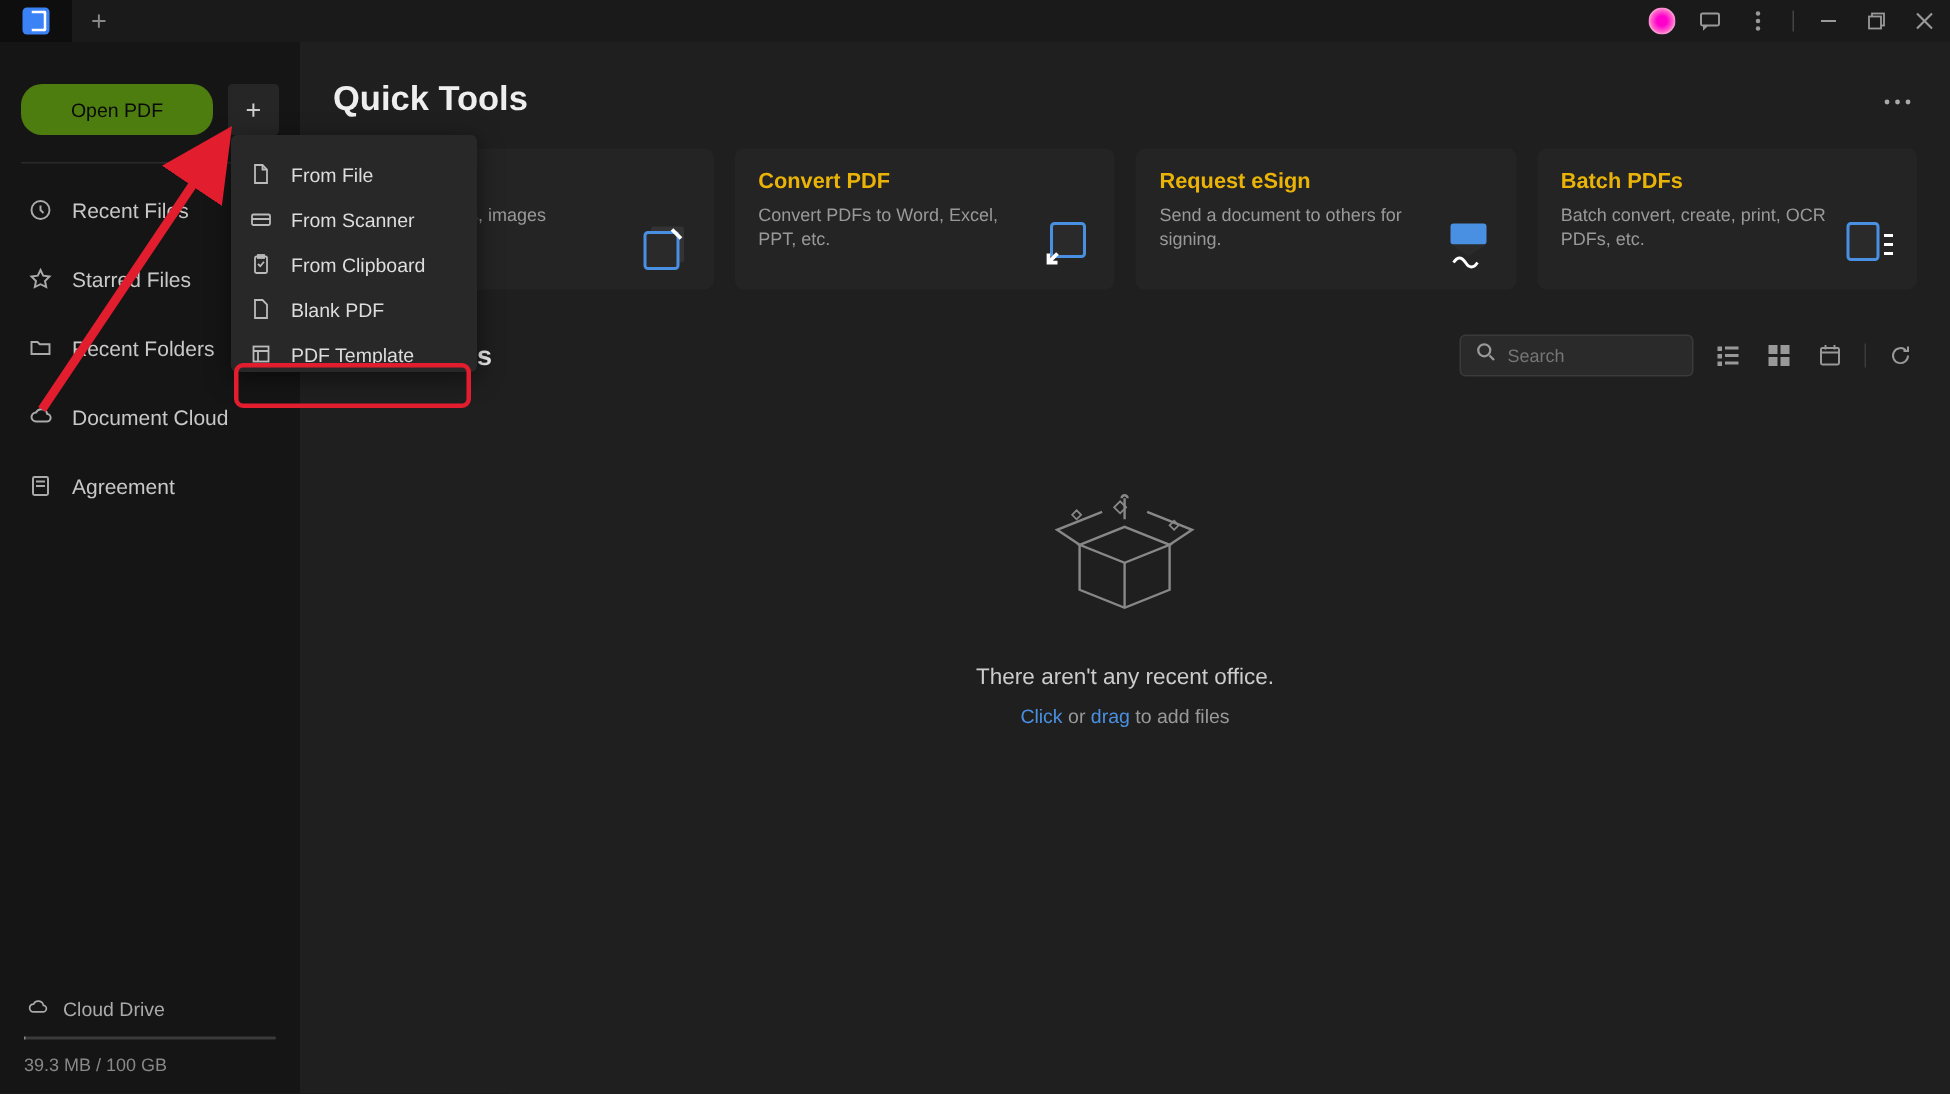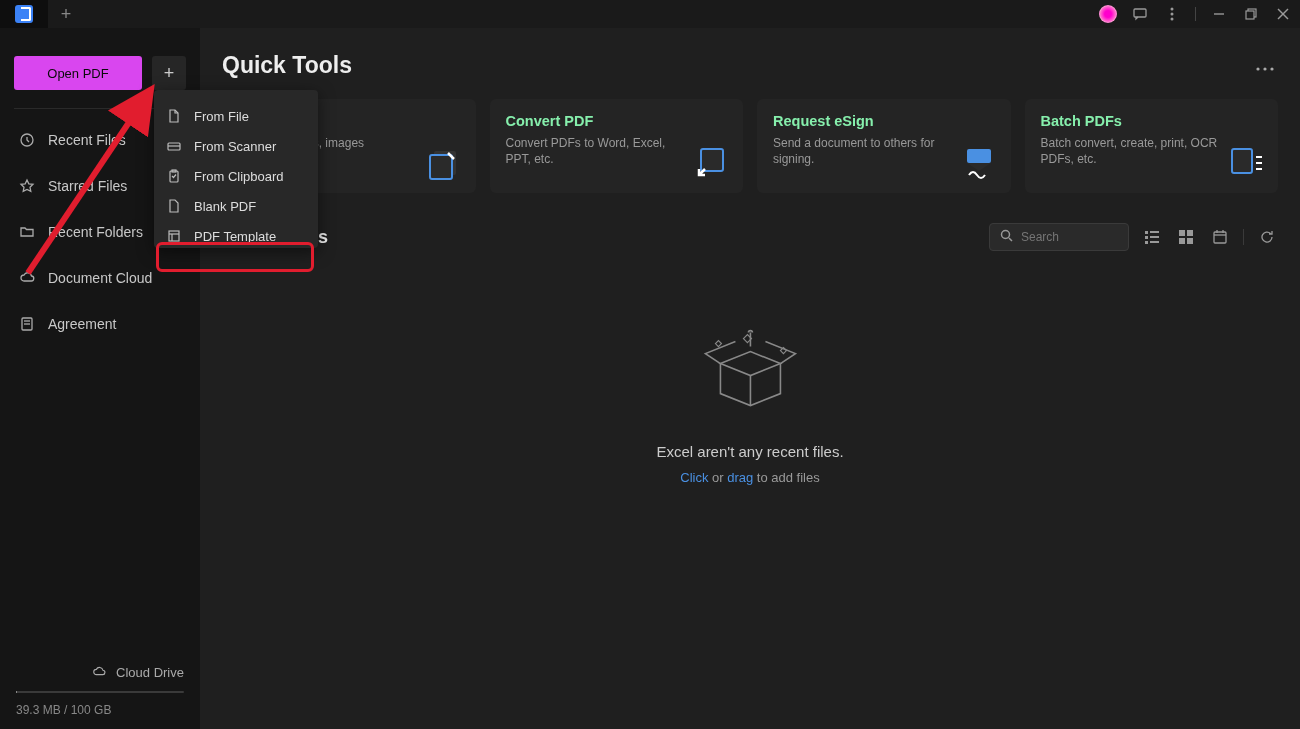--- a/index.html
+++ b/index.html
@@ -12,46 +12,46 @@
 .logo::after { content: ""; position: absolute; inset: 2px 2px 2px 6px; border: 2px solid #fff; border-left: none; border-radius: 0 2px 2px 0; }
 .new-tab-btn { width: 28px; height: 28px; color: #888; display: flex; align-items: center; justify-content: center; font-size: 18px; cursor: pointer; }
 .titlebar-right { display: flex; align-items: center; gap: 14px; }
 .avatar { width: 18px; height: 18px; border-radius: 50%; background: radial-gradient(circle, #f0c 30%, #fcc); border: 1px solid #fff3; }
 .tb-btn { width: 18px; height: 18px; color: #999; display: flex; align-items: center; justify-content: center; cursor: pointer; }
 .divider-v { width: 1px; height: 14px; background: #444; }
 
 .main { display: flex; height: calc(100% - 28px); }
 .sidebar { width: 200px; background: #151515; display: flex; flex-direction: column; padding: 28px 14px 12px; }
 .top-actions { display: flex; gap: 10px; margin-bottom: 18px; }
-.open-pdf-btn { flex: 1; height: 34px; background: #d946ef; color: #0a0a0a; border: none; border-radius: 3px; font-size: 13px; font-weight: 500; cursor: pointer; }
+.open-pdf-btn { flex: 1; height: 34px; background: #4d7c0f; color: #0a0a0a; border: none; border-radius: 14px; font-size: 13px; font-weight: 500; cursor: pointer; }
 .plus-btn { width: 34px; height: 34px; background: #262626; color: #ccc; border: none; border-radius: 3px; font-size: 18px; cursor: pointer; display: flex; align-items: center; justify-content: center; }
 .sb-div { height: 1px; background: #2a2a2a; margin-bottom: 8px; }
 .sb-item { display: flex; align-items: center; gap: 12px; height: 46px; font-size: 14px; color: #c8c8c8; cursor: pointer; padding: 0 4px; }
 .sb-icon { width: 18px; height: 18px; display: flex; align-items: center; justify-content: center; color: #aaa; }
 .sb-spacer { flex: 1; }
-.cloud-drive { display: flex; align-items: center; gap: 8px; font-size: 13px; color: #aaa; padding: 6px 2px; justify-content: flex-end; }
+.cloud-drive { display: flex; align-items: center; gap: 8px; font-size: 13px; color: #aaa; padding: 6px 2px; }
 .storage-bar { height: 2px; background: #3a3a3a; border-radius: 1px; margin: 4px 2px 10px; position: relative; }
 .storage-fill { position: absolute; left: 0; top: 0; bottom: 0; width: 0.4%; background: #888; }
 .storage-text { font-size: 12px; color: #888; padding: 0 2px; }
 
 .content { flex: 1; background: #1f1f1f; padding: 24px 22px 0 22px; position: relative; }
 .page-hdr { display: flex; align-items: center; justify-content: space-between; margin-bottom: 20px; }
 .page-title { font-size: 23px; font-weight: 600; color: #eee; }
 .more-dots { color: #aaa; cursor: pointer; padding: 4px; }
 
 .cards { display: flex; gap: 14px; margin-bottom: 30px; }
 .card { flex: 1; min-width: 0; background: #242424; border-radius: 6px; padding: 14px 52px 14px 16px; position: relative; height: 94px; cursor: pointer; }
-.card-title { font-size: 14.5px; font-weight: 600; color: #86efac; margin-bottom: 6px; }
+.card-title { font-size: 14.5px; font-weight: 600; color: #eab308; margin-bottom: 6px; }
 .card-desc { font-size: 12px; color: #999; line-height: 1.35; }
 .card-icon { position: absolute; right: 12px; bottom: 10px; width: 40px; height: 40px; }
 
 .recent-row { display: flex; align-items: center; justify-content: space-between; margin-bottom: 10px; }
 .recent-title { font-size: 18px; font-weight: 600; color: #eee; }
 .recent-ctrls { display: flex; align-items: center; gap: 12px; }
-.search { display: flex; align-items: center; gap: 8px; background: #2a2a2a; border: 1px solid #3a3a3a; border-radius: 4px; padding: 4px 10px; width: 140px; }
+.search { display: flex; align-items: center; gap: 8px; background: #2a2a2a; border: 1px solid #3a3a3a; border-radius: 4px; padding: 4px 10px; width: 156px; }
 .search input { background: none; border: none; outline: none; color: #ccc; font-size: 12px; width: 100%; }
 .view-btn { width: 22px; height: 22px; display: flex; align-items: center; justify-content: center; color: #999; cursor: pointer; }
 .view-div { width: 1px; height: 16px; background: #3a3a3a; }
 
 .empty { position: absolute; left: 50%; top: 50%; transform: translate(-50%, -40%); text-align: center; color: #aaa; }
 .empty svg { margin-bottom: 20px; }
 .empty-l1 { font-size: 15px; color: #ccc; margin-bottom: 10px; }
 .empty-l2 { font-size: 13px; color: #999; }
 .link-blue { color: #4a90e2; cursor: pointer; }
 
@@ -271,21 +271,21 @@
 
     <div class="empty">
       <svg width="130" height="110" viewBox="0 0 130 110" fill="none" stroke="#888" stroke-width="1.6">
         <path d="M35 55l30-12 30 12-30 12z"></path>
         <path d="M35 55v30l30 12 30-12V55"></path>
         <path d="M65 67v30"></path>
         <path d="M35 55L20 45l30-12M95 55l15-10-30-12"></path>
         <path d="M58 30l4-4 4 4-4 4zM95 42l3-3 3 3-3 3zM30 35l3-3 3 3-3 3z" stroke-width="1.2"></path>
         <path d="M65 38v-14M63 24a2 2 0 1 1 4 0"></path>
       </svg>
-      <div class="empty-l1">Excel aren't any recent files.</div>
+      <div class="empty-l1">There aren't any recent office.</div>
       <div class="empty-l2">
         <span class="link-blue">Click</span><span> or </span><span class="link-blue">drag</span><span> to add files</span>
       </div>
     </div>
   </div>
 </div>
 
 <div class="dropdown">
   <div class="dd-item">
     <span class="dd-icon">

